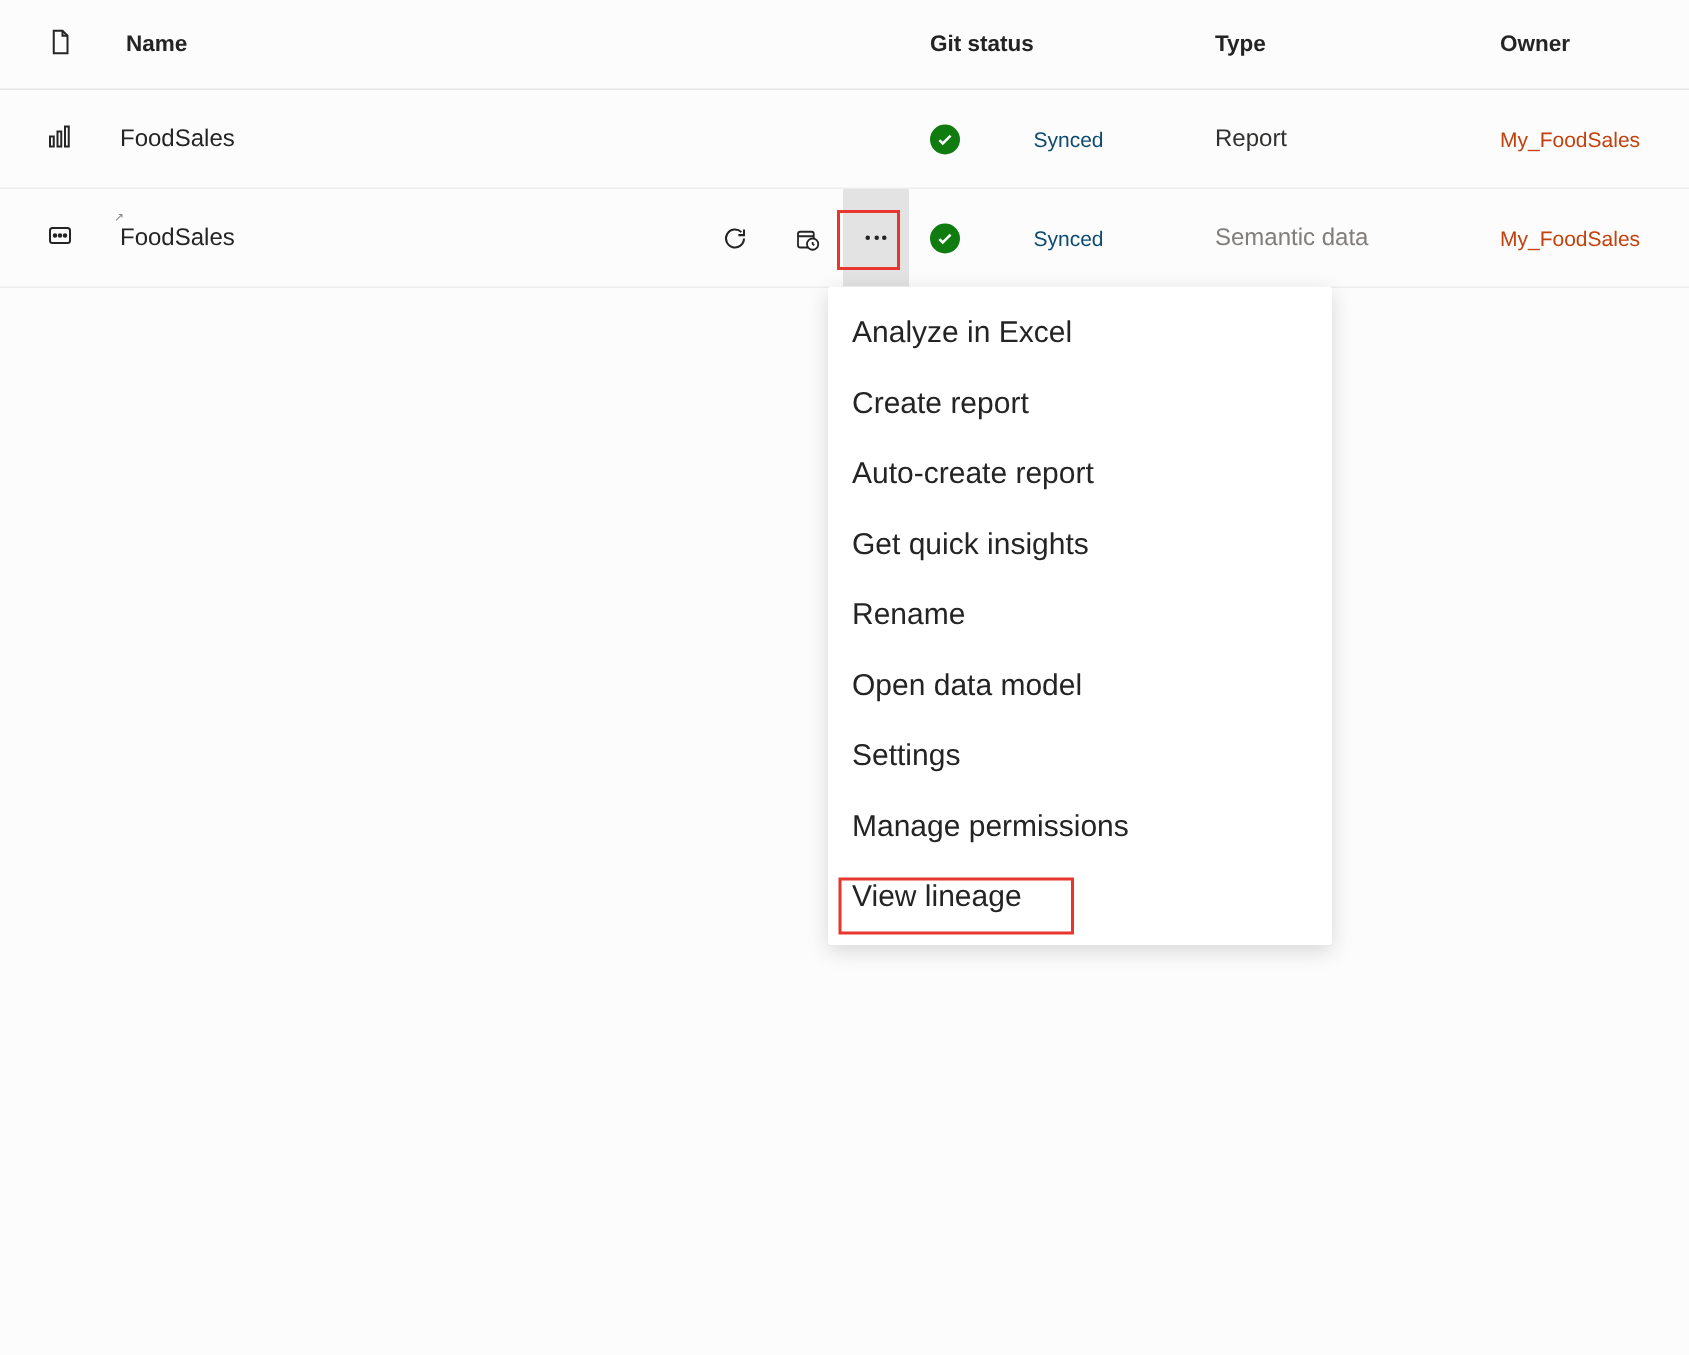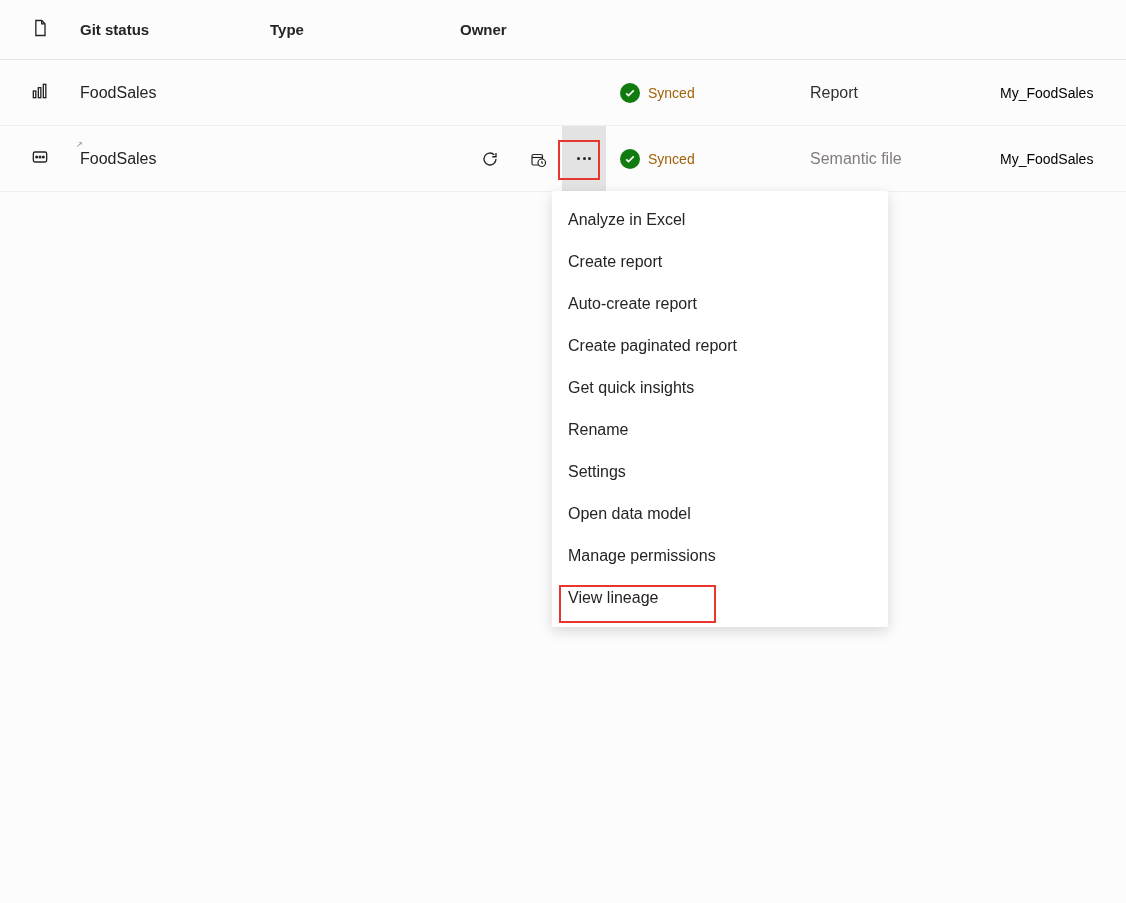--- a/index.html
+++ b/index.html
@@ -32,29 +32,29 @@
     }
     .col-icon { width: 80px; display: flex; justify-content: center; align-items: center; }
     .col-name { flex: 1; display: flex; align-items: center; padding-left: 0px; }
     .col-name-header { flex: 1; padding-left: 84px; display: flex; align-items: center; }
     .col-git { width: 190px; display: flex; align-items: center; }
     .col-type { width: 190px; display: flex; align-items: center; }
     .col-owner { width: 126px; display: flex; align-items: center; }
     .name-text { font-size: 16px; color: #242424; }
     .type-text { font-size: 16px; color: #323130; }
     .type-text.secondary { color: #807d7b; }
-    .owner-text { font-size: 14px; color: #000000; }
+    .owner-text { font-size: 14px; color: #c2410c; }
     .git-status { display: flex; align-items: center; gap: 8px; }
     .git-check {
       width: 20px; height: 20px; border-radius: 50%;
       background: #107c10; display: flex; align-items: center; justify-content: center;
       flex-shrink: 0;
     }
     .git-check svg { width: 12px; height: 12px; }
-    .git-text { font-size: 14px; color: #a16207; }
+    .git-text { font-size: 14px; color: #0c4a6e; margin-left: 41px; }
     .row-actions {
       display: flex; align-items: center; gap: 0px;
       position: absolute; right: 520px; top: 0; height: 100%;
     }
     .action-btn {
       width: 48px; height: 66px; display: flex; align-items: center; justify-content: center;
       cursor: pointer; color: #323130;
     }
     .action-btn svg { width: 18px; height: 18px; }
     .action-btn.more {
@@ -81,21 +81,21 @@
       left: 552px; top: 191px;
       width: 336px;
       background: #fff;
       box-shadow: 0 4px 14px rgba(0,0,0,0.15);
       border-radius: 2px;
       padding: 8px 0;
       z-index: 100;
     }
     .menu-item {
       padding: 12px 16px;
-      font-size: 16px;
+      font-size: 20px;
       color: #242424;
       cursor: pointer;
       position: relative;
     }
     .red-odm {
       left: 559px; top: 585px; width: 157px; height: 38px;
       z-index: 200;
     }
     .icon-file svg, .icon-report svg, .icon-semantic svg { width: 20px; height: 20px; }
     .link-indicator {
@@ -111,20 +111,23 @@
 
 <div class="table">
   <div class="header-row">
     <div class="col-icon">
       <span class="icon-file">
         <svg viewBox="0 0 24 24" fill="none" stroke="#242424" stroke-width="1.6">
             <path d="M7 3h7l4 4v14H7z"></path>
             <path d="M14 3v4h4"></path>
           </svg>
       </span>
+    </div>
+    <div class="col-name-header" style="padding-left:4px;">
+      <span>Name</span>
     </div>
     <div class="col-git">
       <span>Git status</span>
     </div>
     <div class="col-type">
       <span>Type</span>
     </div>
     <div class="col-owner">
       <span>Owner</span>
     </div>
@@ -203,36 +206,35 @@
       <div class="git-status">
         <span class="git-check">
           <svg viewBox="0 0 16 16" fill="none" stroke="#fff" stroke-width="2.2">
               <path d="M3 8.5l3 3 7-7"></path>
             </svg>
         </span>
         <span class="git-text">Synced</span>
       </div>
     </div>
     <div class="col-type">
-      <span class="type-text secondary">Semantic file</span>
+      <span class="type-text secondary">Semantic data</span>
     </div>
     <div class="col-owner">
       <span class="owner-text">My_FoodSales</span>
     </div>
   </div>
 </div>
 
 <div class="red-highlight red-more"></div>
 
 <div class="context-menu">
   <div class="menu-item">Analyze in Excel</div>
   <div class="menu-item">Create report</div>
   <div class="menu-item">Auto-create report</div>
-  <div class="menu-item">Create paginated report</div>
   <div class="menu-item">Get quick insights</div>
   <div class="menu-item">Rename</div>
+  <div class="menu-item">Open data model</div>
   <div class="menu-item">Settings</div>
-  <div class="menu-item">Open data model</div>
   <div class="menu-item">Manage permissions</div>
   <div class="menu-item">View lineage</div>
 </div>
 
 <div class="red-highlight red-odm"></div>
 
 </body></html>

